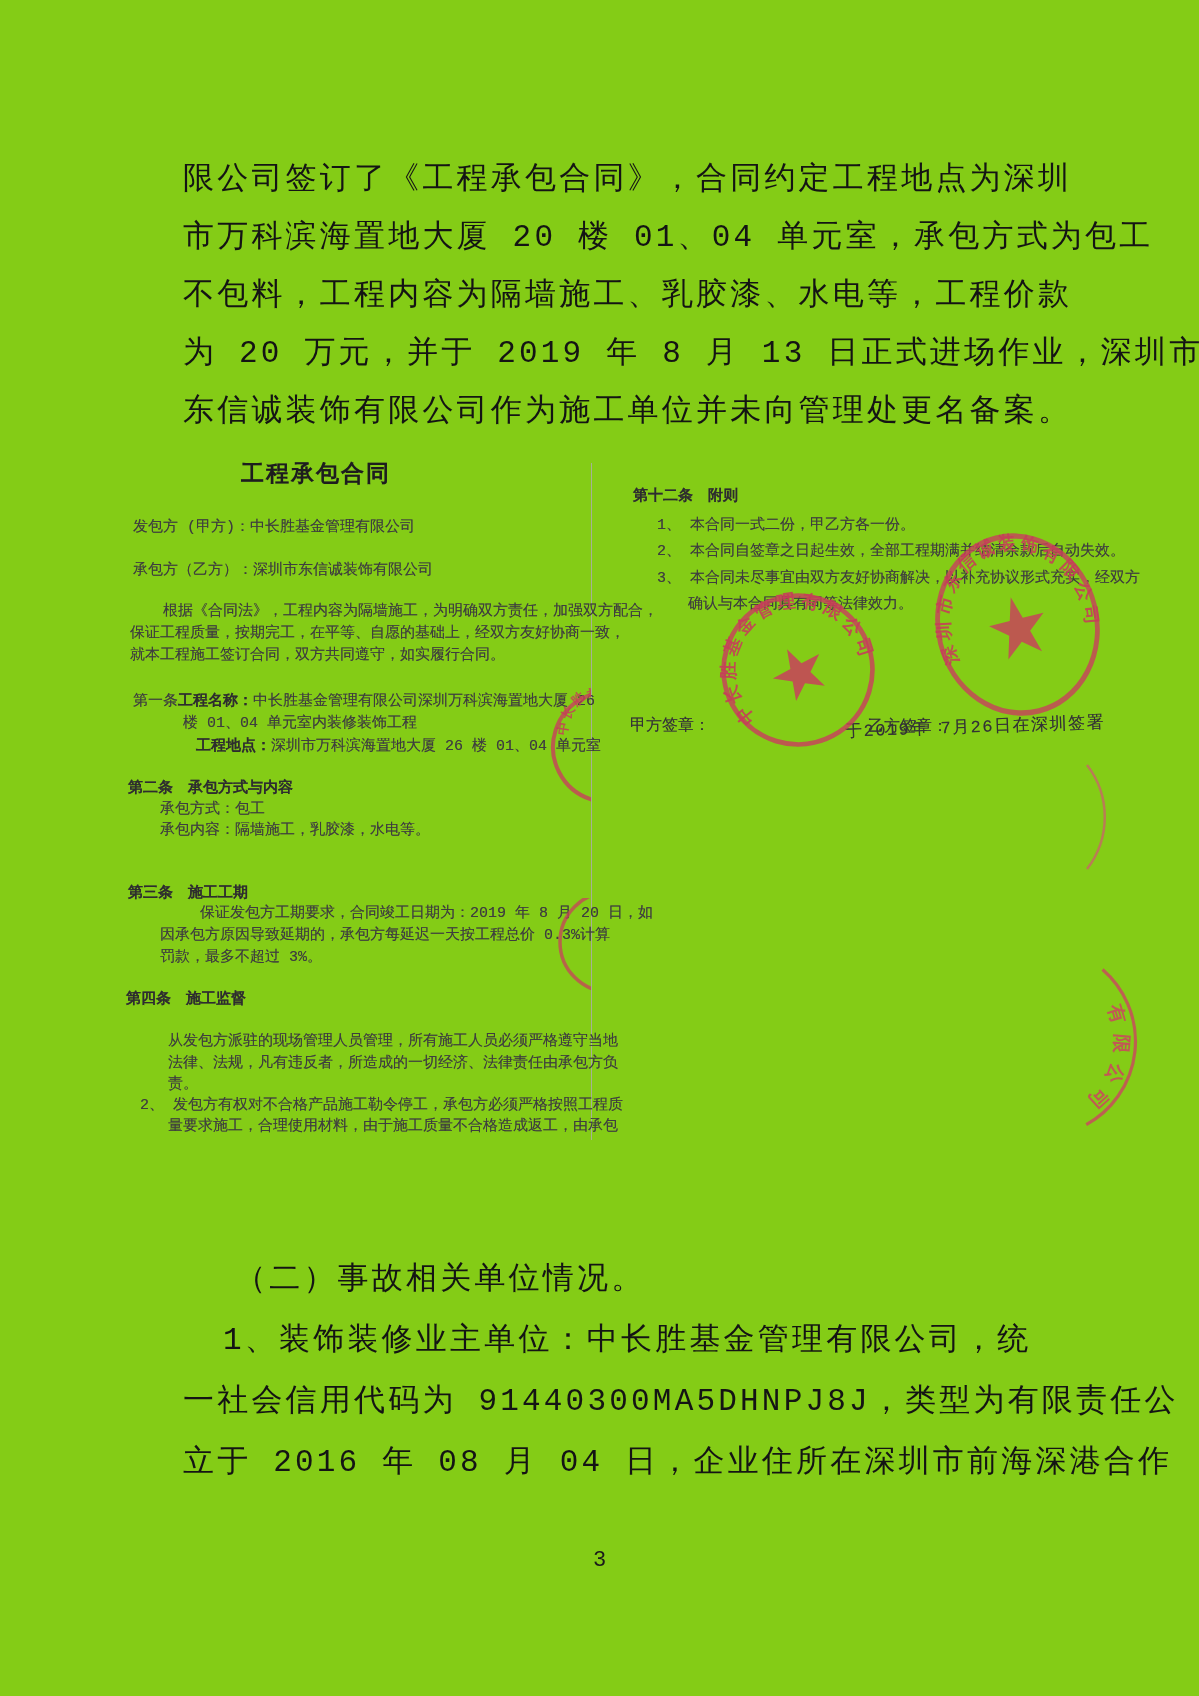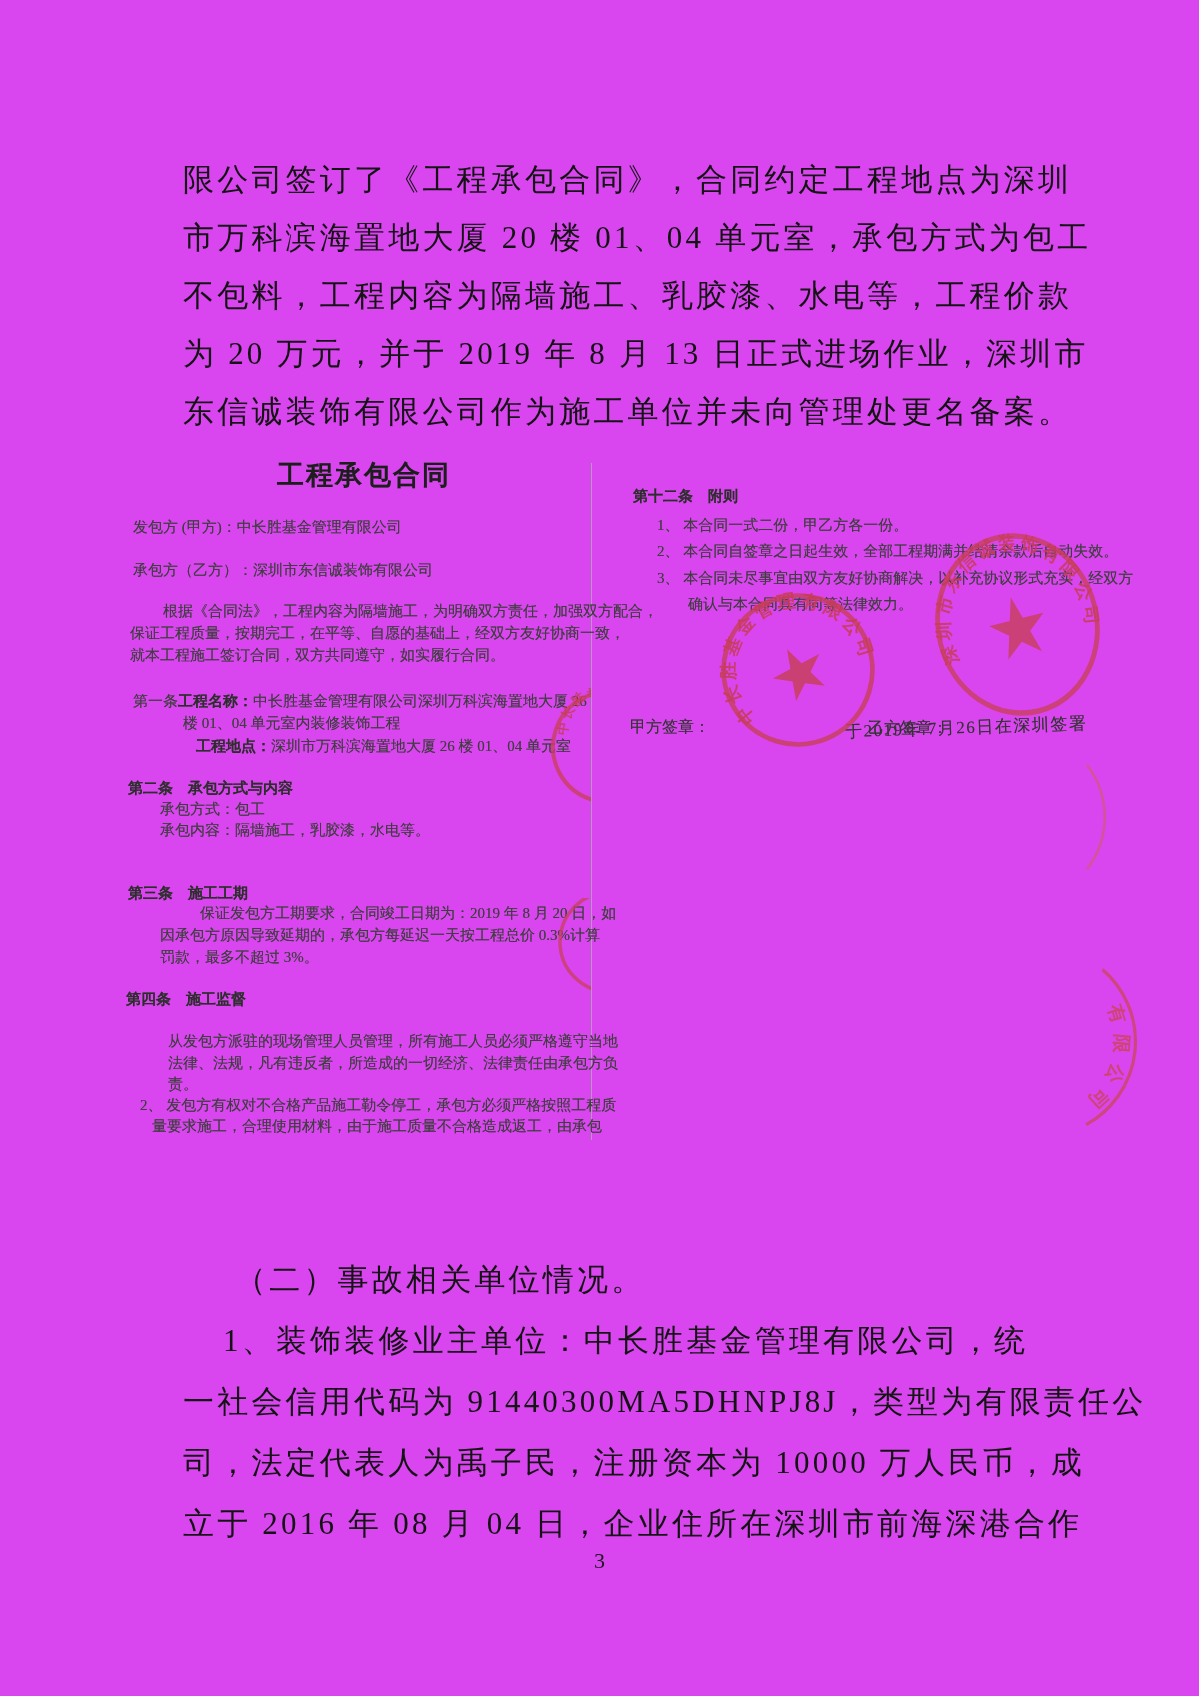--- a/index.html
+++ b/index.html
@@ -1,32 +1,32 @@
 <!DOCTYPE html>
 <html><head>
 <meta charset="utf-8">
 <style>
   html,body { margin:0; padding:0; background:#ffffff; }
   .doc {
-    position:relative; width:1199px; height:1696px; background:#d946ef;
-    overflow:hidden; font-family:Liberation Serif, serif;
+    position:relative; width:1199px; height:1696px; background:#84cc16;
+    overflow:hidden; font-family:Liberation Mono, monospace;
     color:#141414;
   }
   
   .para { position:absolute; left:183px; width:852px; font-size:31px; letter-spacing:3.2px; }
   .para p { margin:0 0 23px 0; line-height:35px; white-space:nowrap; }
   .para.bodyblk p { margin-bottom:25px;margin-top:26px; }
   .indent2 { margin-left:52px !important; }
   .indent1 { margin-left:40px !important; }
 
   
   .scan { position:absolute; left:0; top:430px; width:1199px; height:725px; font-size:15px; color:#3e3e3e; }
   .scan .sl { position:absolute; white-space:nowrap; line-height:19px; text-shadow:0 0 0.5px rgba(70,70,70,0.65); }
   .scan .b { font-weight:bold; color:#2d2d2d; }
-  .scan .title { font-size:27px; font-weight:bold; letter-spacing:2px; color:#1d1d1d; width:210px; text-align:right; }
+  .scan .title { font-size:23px; font-weight:bold; letter-spacing:2px; color:#1d1d1d; width:210px; text-align:left; }
   .scan .num { }
   .divider { position:absolute; left:591px; top:33px; width:1px; height:677px; background:#ababab; opacity:.85; }
   .signlbl { font-size:16px; color:#343434;margin-top:46px; }
   .hwdate { font-size:17px; color:#333; transform:rotate(-2deg); letter-spacing:1.5px; }
 
   
   .stamp { position:absolute; }
   .stampA { left:713px; top:155px; transform:rotate(-28deg); }
   .stampB { left:925px; top:102px; transform:rotate(-14deg) scale(0.98,1.1); }
   .fragwrap { position:absolute; overflow:hidden; }
@@ -77,21 +77,21 @@
     <div class="sl b" style="left:128px; top:454px">第三条　施工工期</div>
     <div class="sl" style="left:200px; top:474px">保证发包方工期要求，合同竣工日期为：2019 年 8 月 20 日，如</div>
     <div class="sl" style="left:160px; top:496px">因承包方原因导致延期的，承包方每延迟一天按工程总价 0.3%计算</div>
     <div class="sl" style="left:160px; top:518px">罚款，最多不超过 3%。</div>
 
     <div class="sl b" style="left:126px; top:560px">第四条　施工监督</div>
     <div class="sl" style="left:168px; top:624px">法律、法规，凡有违反者，所造成的一切经济、法律责任由承包方负</div>
     <div class="sl" style="left:168px; top:602px">从发包方派驻的现场管理人员管理，所有施工人员必须严格遵守当地</div>
     <div class="sl" style="left:168px; top:645px">责。</div>
     <div class="sl" style="left:140px; top:666px">2、 发包方有权对不合格产品施工勒令停工，承包方必须严格按照工程质</div>
-    <div class="sl" style="left:152px; top:687px">量要求施工，合理使用材料，由于施工质量不合格造成返工，由承包</div>
+    <div class="sl" style="left:168px; top:687px">量要求施工，合理使用材料，由于施工质量不合格造成返工，由承包</div>
 
     <div class="sl b" style="left:633px; top:57px">第十二条　附则</div>
     <div class="sl" style="left:657px; top:86px">1、 本合同一式二份，甲乙方各一份。</div>
     <div class="sl" style="left:657px; top:112px">2、 本合同自签章之日起生效，全部工程期满并结清余款后自动失效。</div>
     <div class="sl" style="left:657px; top:139px">3、 本合同未尽事宜由双方友好协商解决，以补充协议形式充实，经双方</div>
     <div class="sl" style="left:688px; top:165px">确认与本合同具有同等法律效力。</div>
 
     <div class="sl signlbl" style="left:630px; top:241px">甲方签章：</div>
     <div class="sl signlbl" style="left:868px; top:242px">乙方签章：</div>
     <div class="sl hwdate" style="left:845px; top:288px">于2019年 7月26日在深圳签署</div>
@@ -141,19 +141,18 @@
       <text font-size="19" font-weight="bold" fill="#cc4560" opacity="0.85" letter-spacing="9">
         <textPath href="#tpBR" startOffset="18%">有限公司</textPath>
       </text>
     </svg>
   </div>
 
   <div class="para bodyblk" style="top:1236px">
     <p class="indent2">（二）事故相关单位情况。</p>
     <p class="indent1">1、装饰装修业主单位：中长胜基金管理有限公司，统</p>
     <p>一社会信用代码为 91440300MA5DHNPJ8J，类型为有限责任公</p>
-    <p>司，法定代表人为禹子民，注册资本为 10000 万人民币，成</p>
     <p>立于 2016 年 08 月 04 日，企业住所在深圳市前海深港合作</p>
   </div>
 
   <div class="pagenum">3</div>
 
 </div>
 
 </body></html>

